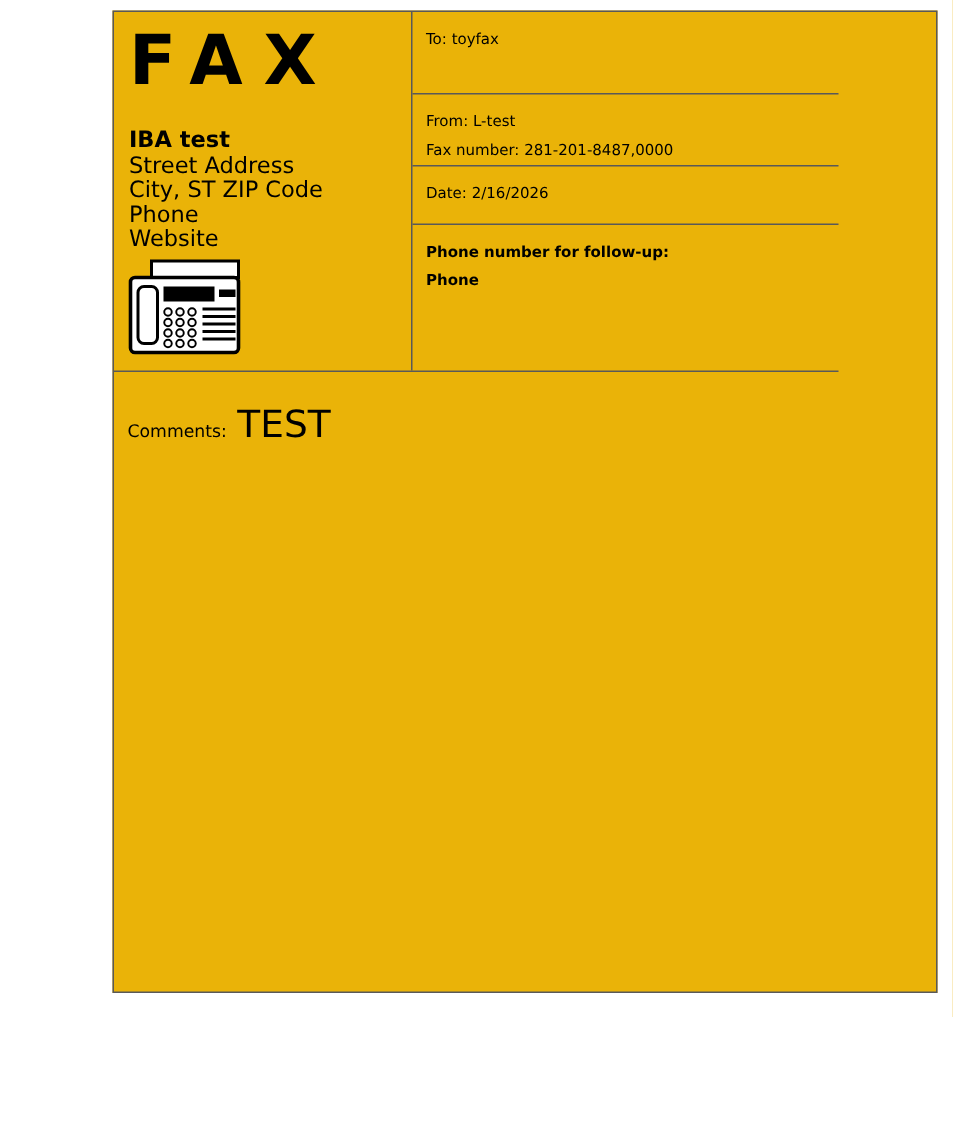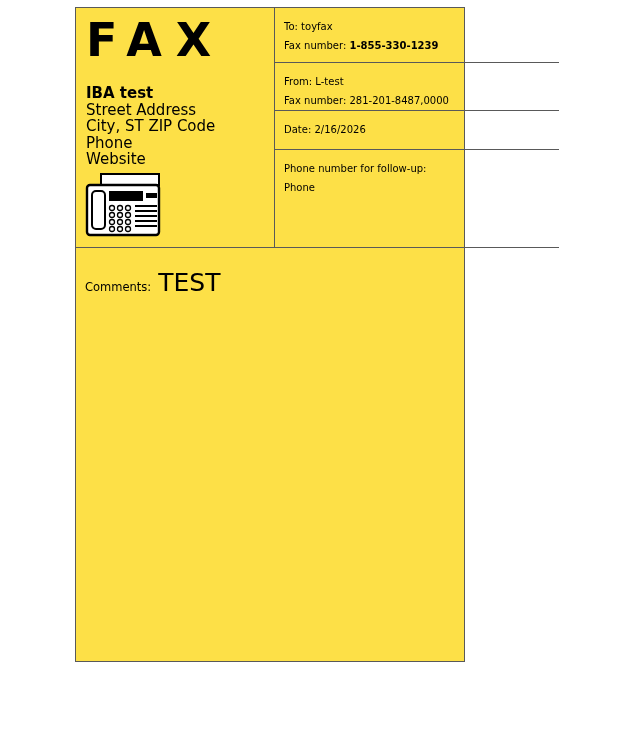--- a/index.html
+++ b/index.html
@@ -14,25 +14,25 @@
     font-family: "DejaVu Sans", sans-serif;
     color: #000000;
     overflow: hidden;
   }
 
   
   #fax-sheet {
     position: absolute;
     left: 75px;
     top: 7px;
-    width: 390px;
+    width: 550px;
     height: 655px;
     box-sizing: border-box;
     border: 1px solid #595959;
-    background: #fde047;
+    background: #eab308;
   }
 
   
   #header-band {
     position: absolute;
     left: 0;
     top: 0;
     width: 483px;
     height: 240px;
     box-sizing: border-box;
@@ -100,21 +100,21 @@
   .field-row:last-child {
     border-bottom: none;
   }
   .field-row .strong {
     font-weight: bold;
   }
   #field-row-recipient { height: 55px; }
   #field-row-sender    { height: 48px; }
   #field-row-date      { height: 39px; }
   #field-row-regarding { height: 51px; }
-  #field-row-followup  { height: 46px; }
+  #field-row-followup  { height: 46px; font-weight: bold; }
 
   
   #comments-area {
     position: absolute;
     left: 0;
     top: 240px;
     width: 483px;
     height: 413px;
   }
   #comments-line {
@@ -188,24 +188,20 @@
 
     </div>
 
     <div id="fields-column">
 
       <div class="field-row" id="field-row-recipient">
         <div>
           <span>To:</span>
           <span>toyfax</span>
         </div>
-        <div>
-          <span>Fax number:</span>
-          <span class="strong">1-855-330-1239</span>
-        </div>
       </div>
 
       <div class="field-row" id="field-row-sender">
         <div>
           <span>From:</span>
           <span>L-test</span>
         </div>
         <div>
           <span>Fax number:</span>
           <span>281-201-8487,0000</span>

